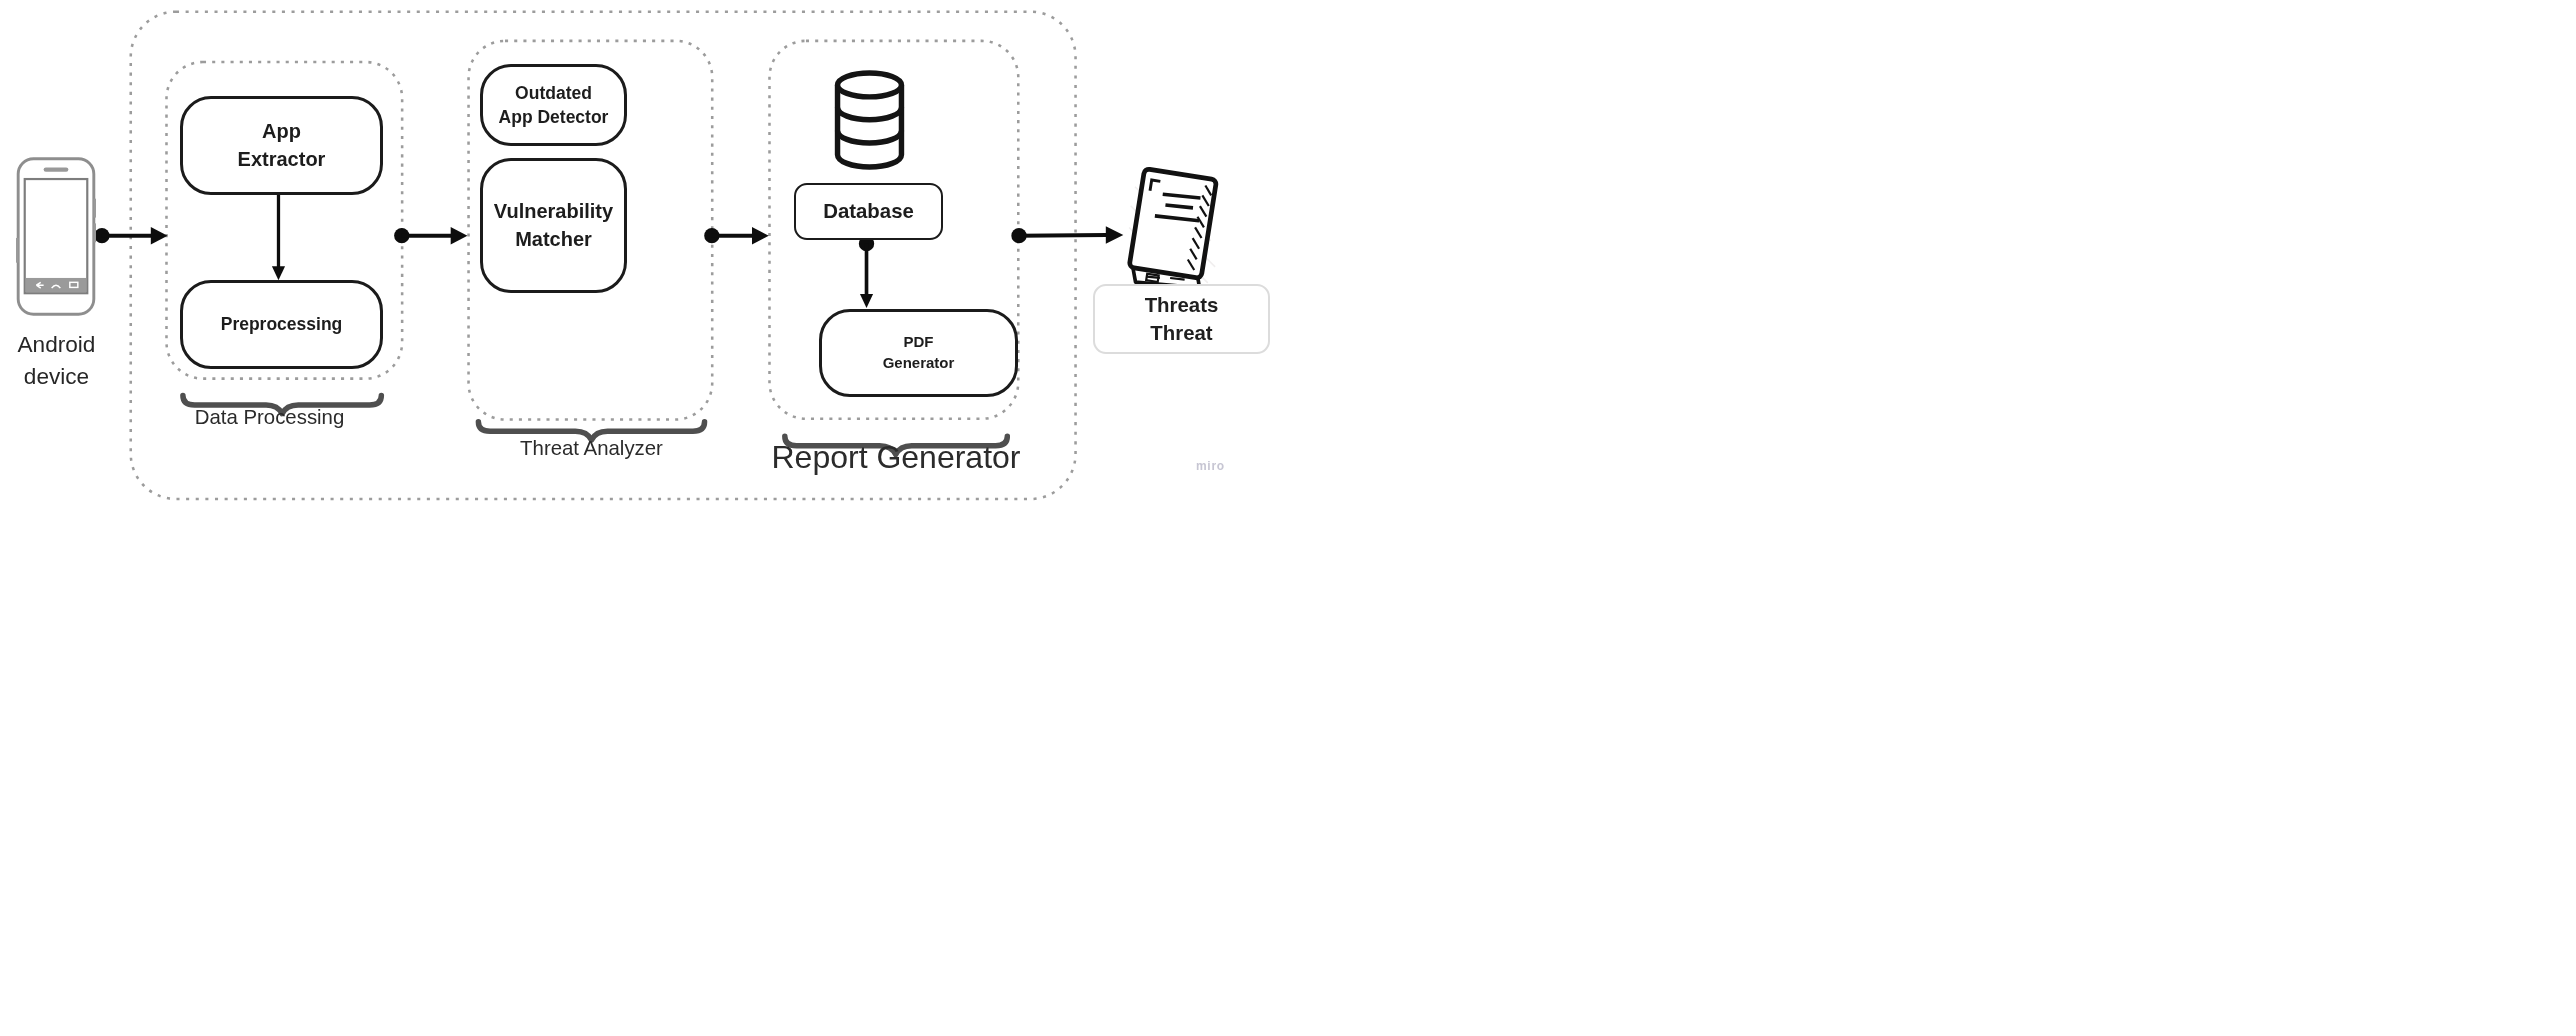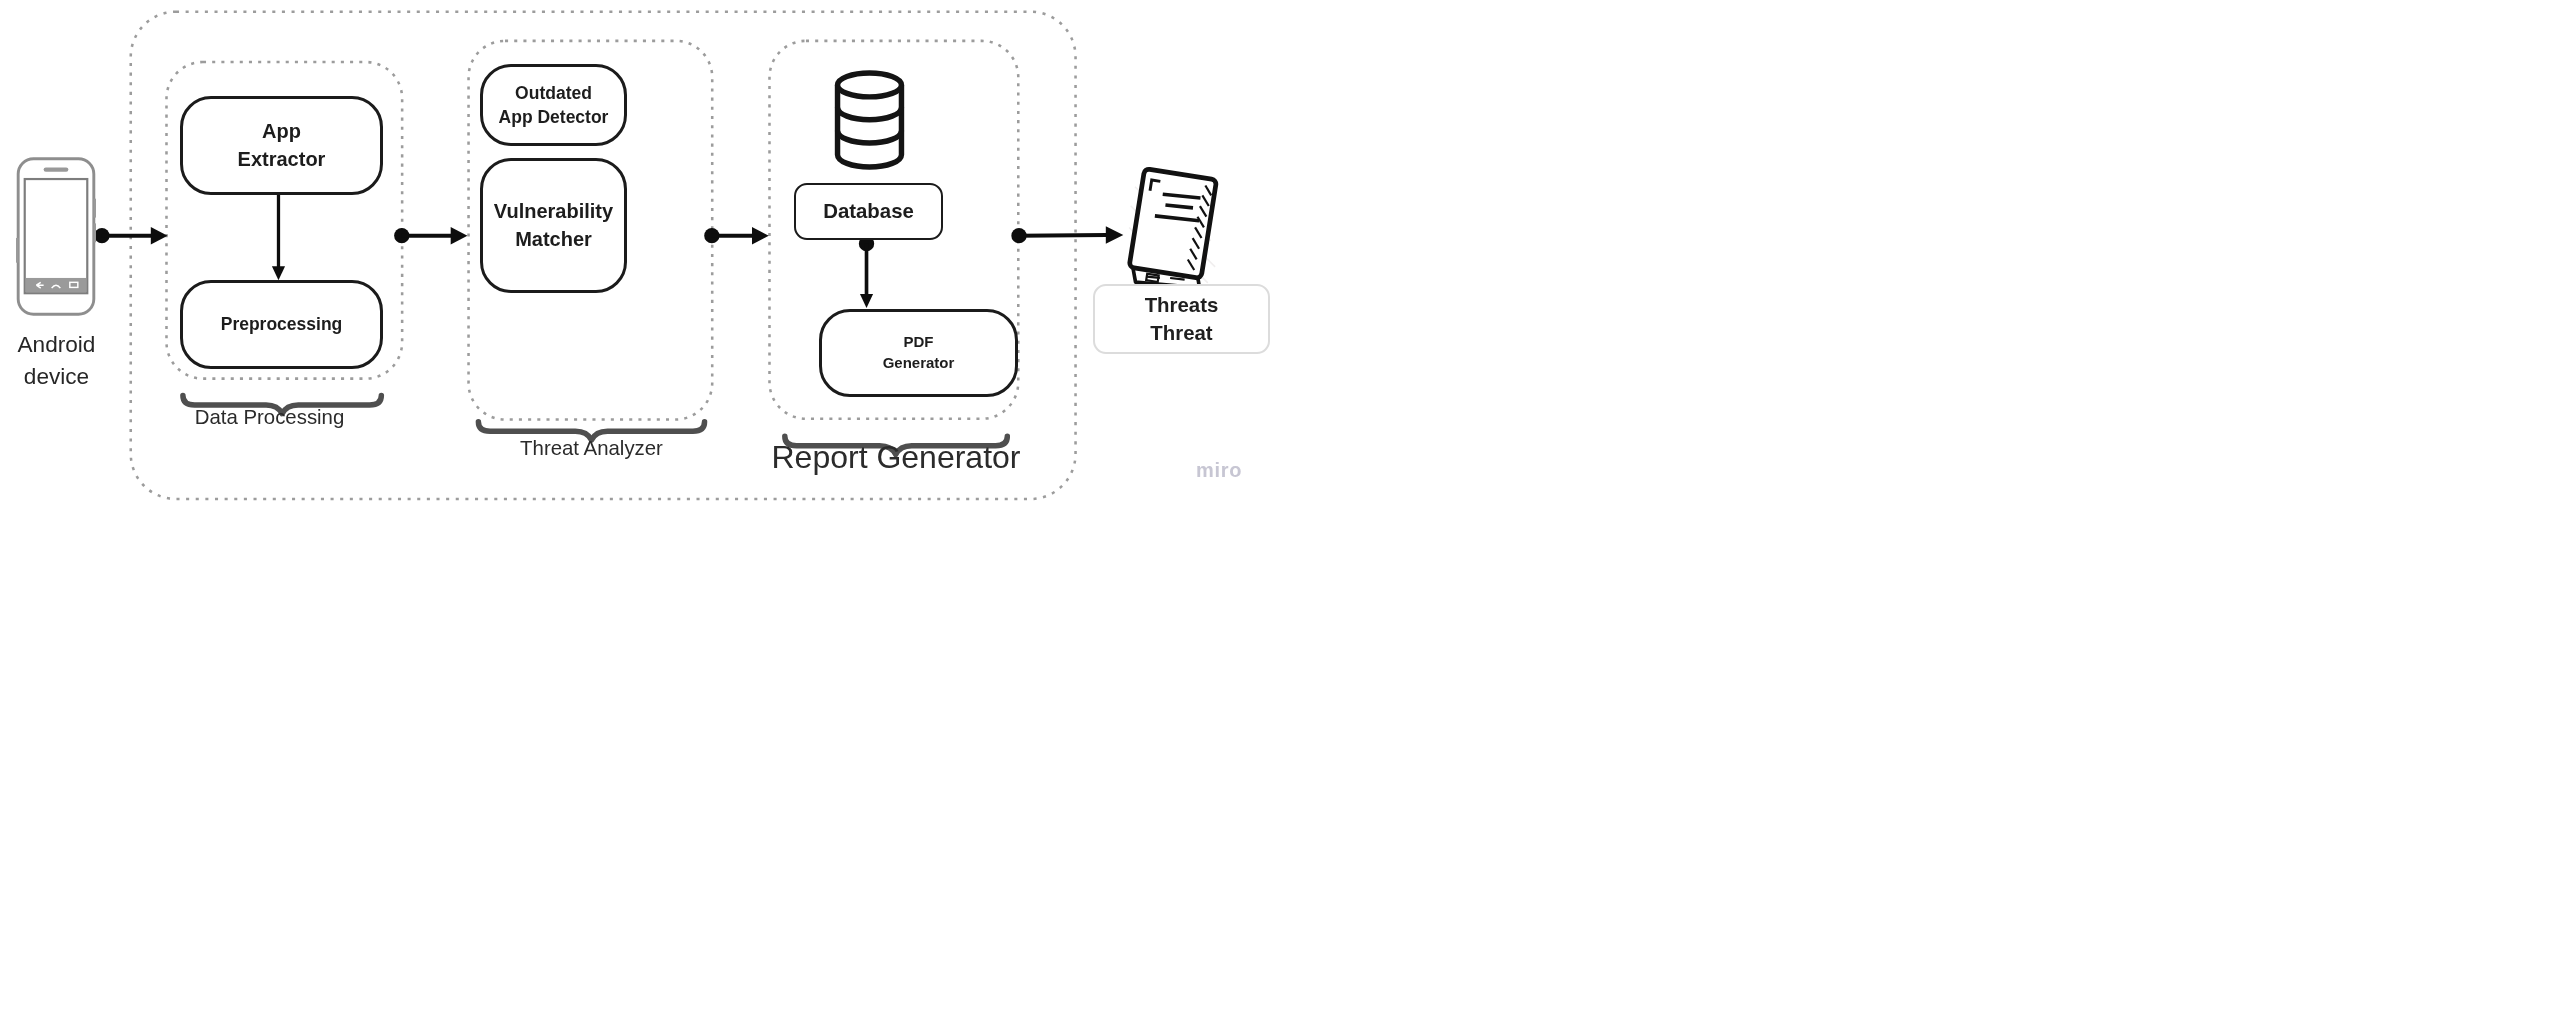--- a/index.html
+++ b/index.html
@@ -35,21 +35,21 @@
   #pace{left:491px;top:321px;width:137px;height:72px;font-size:22px;letter-spacing:0.7px;}
   #database-box{left:794px;top:183px;width:145px;height:53px;font-size:20.4px;border-width:2.9px;border-radius:13px;}
   #pdf-generator{left:819px;top:309px;width:193px;height:82px;font-size:15px;}
   #threats-report{left:1093px;top:284px;width:173px;height:66px;font-size:20.4px;border:2.2px solid #dcdcdc;border-radius:13px;color:#1f1f1f;}
   #android-label{left:1.5px;top:329px;width:110px;font-size:22.6px;color:#262626;line-height:1.42;}
   #data-processing-label{left:160px;top:406px;width:219px;font-size:20.4px;}
   #threat-analyzer-label{left:482px;top:437px;width:219px;font-size:20.4px;}
   #report-generator-label{left:768px;top:439px;width:256px;font-size:32px;}
   #miro-watermark{
     position:absolute;left:1196px;top:459px;
-    font-size:20px;font-weight:600;color:#c7c6d3;letter-spacing:0.7px;
+    font-size:12px;font-weight:600;color:#c7c6d3;letter-spacing:0.7px;
   }
 </style>
 </head>
 <body>
 
 <div class="stage">
 
   <svg class="layer" width="1288" height="518" viewBox="0 0 1764 710">
 
     <g>

